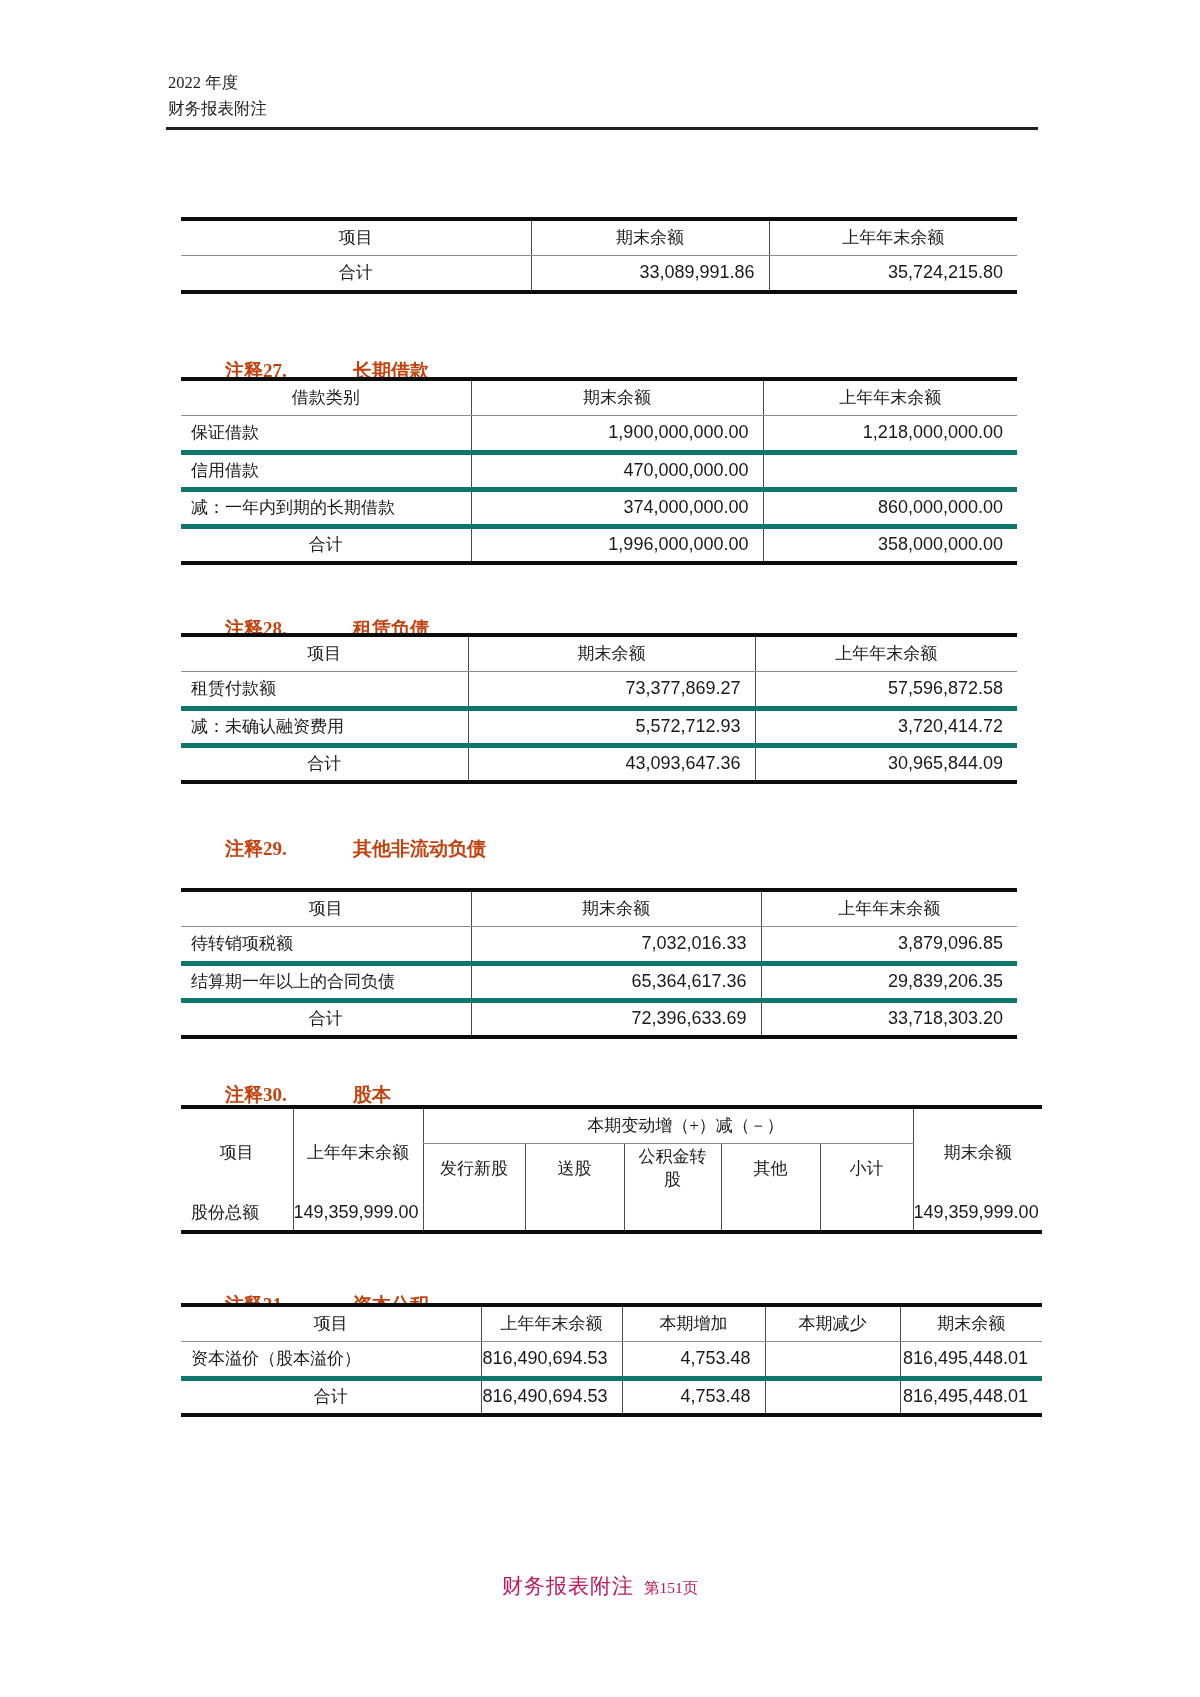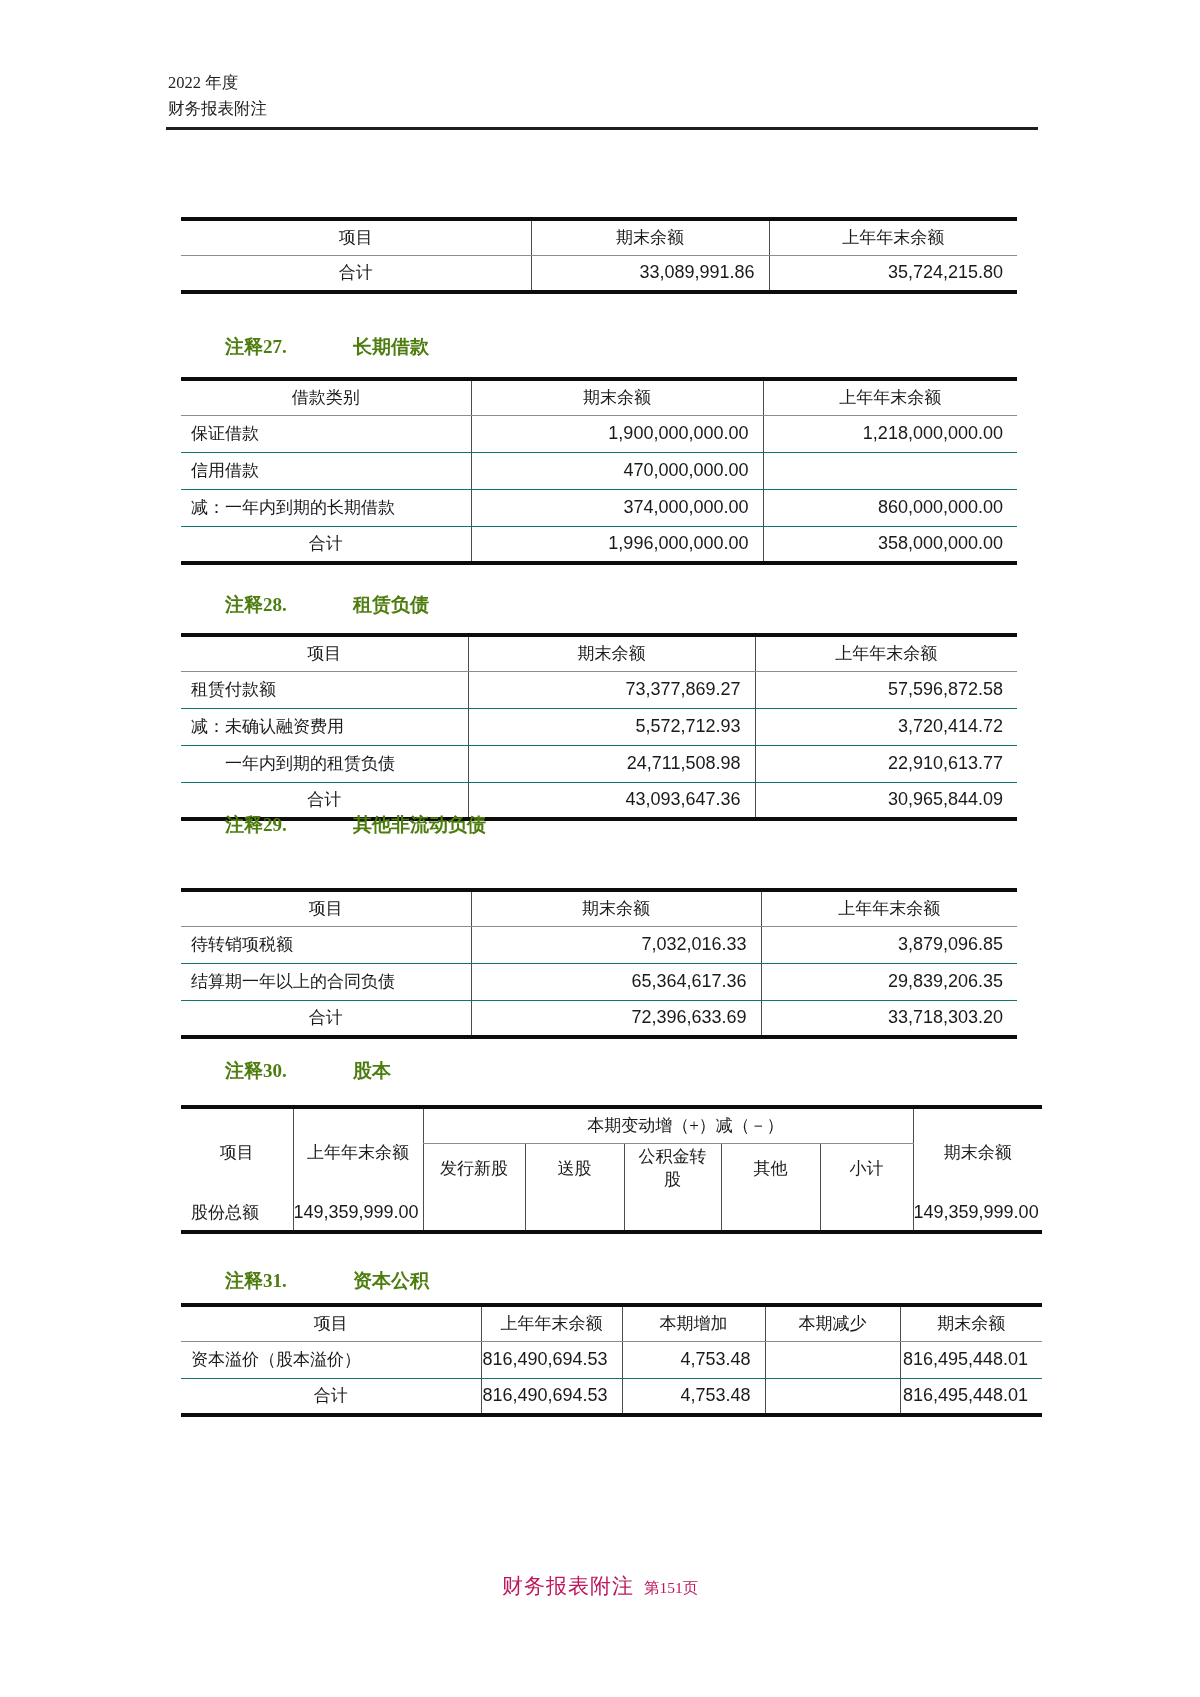--- a/index.html
+++ b/index.html
@@ -10,31 +10,31 @@
     background:#ffffff;
     font-family:"Liberation Serif","DejaVu Serif",serif;
     color:#1a1a1a;
     margin:0 auto;
     overflow:hidden;
     text-decoration:underline;
   }
   .doc-header { position:absolute; left:168px; top:70px; font-size:16.5px; line-height:1.6; color:#222; }
   .header-rule { position:absolute; left:166px; top:127px; width:872px; border-top:3px solid #1f1f1f; }
 
-  .note-heading { position:absolute; left:225px; font-size:19px; font-weight:bold; color:#4d7c0f; }
+  .note-heading { position:absolute; left:225px; font-size:19px; font-weight:bold; color:#c2410c;margin-top:24px; }
   .note-heading .note-num { display:inline-block; min-width:128px; }
 
   table { border-collapse:collapse; table-layout:fixed; position:absolute; background:#fff; }
   table { border-top:4px solid #0c0c0c; border-bottom:4px solid #0c0c0c; }
   th, td { font-weight:normal; font-size:17px; overflow:hidden; }
   th { text-align:center; height:36px; }
   td { height:37px; }
   .vline { border-left:1px solid #4d4d4d; }
   thead tr th { border-bottom:1px solid #8c8c8c; }
-  tbody tr + tr td { border-top:1px solid #0f766e; }
+  tbody tr + tr td { border-top:5px solid #0f766e; }
   thead tr + tr th { border-bottom:0; }
   th.group { border-bottom:1px solid #8c8c8c;padding-left:35px; }
   th.rspan { border-bottom:0; }
   td.lbl { text-align:left; padding-left:10px; }
   td.lbl-indent { text-align:left; padding-left:44px; }
   td.total { text-align:center; }
   td.num { text-align:right; padding-right:14px; }
   .num, td.num { font-family:"Liberation Sans","DejaVu Sans",sans-serif; font-size:18px; }
   th.subhead { padding:0 10px; line-height:1.35; }
 
@@ -136,25 +136,20 @@
         <td class="lbl">租赁付款额</td>
         <td class="num vline">73,377,869.27</td>
         <td class="num vline">57,596,872.58</td>
       </tr>
       <tr>
         <td class="lbl">减：未确认融资费用</td>
         <td class="num vline">5,572,712.93</td>
         <td class="num vline">3,720,414.72</td>
       </tr>
       <tr>
-        <td class="lbl-indent">一年内到期的租赁负债</td>
-        <td class="num vline">24,711,508.98</td>
-        <td class="num vline">22,910,613.77</td>
-      </tr>
-      <tr>
         <td class="total">合计</td>
         <td class="num vline">43,093,647.36</td>
         <td class="num vline">30,965,844.09</td>
       </tr>
     </tbody>
   </table>
 
   <div class="note-heading" style="top:812px;">
     <span class="note-num">注释29.</span><span>其他非流动负债</span>
   </div>

